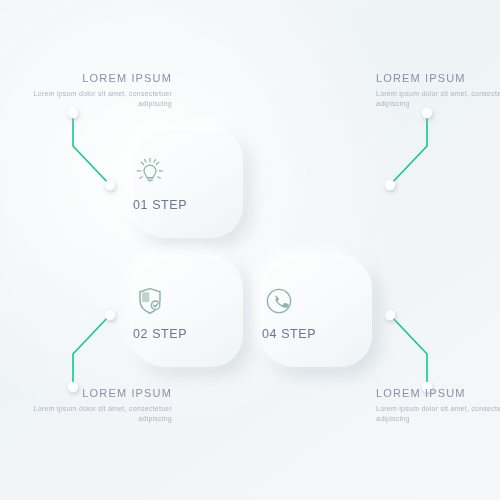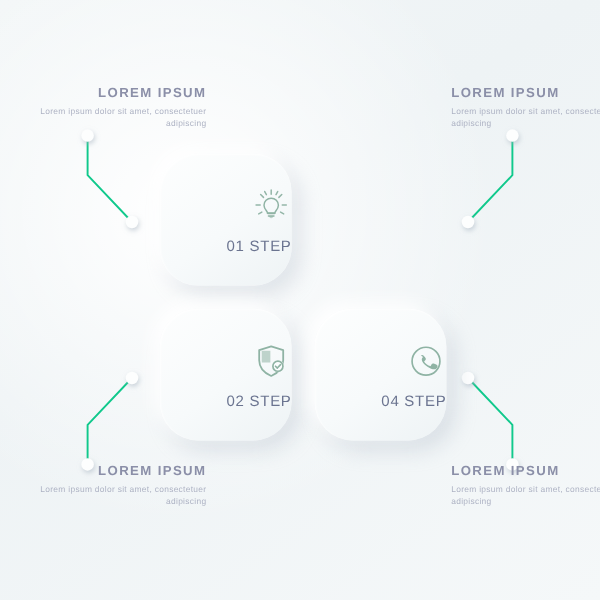--- a/index.html
+++ b/index.html
@@ -34,21 +34,21 @@
 
   
   .label {
     position: absolute;
     width: 150px;
   }
   .label-title {
     font-size: 11px;
     letter-spacing: 1.15px;
     color: #8b8fa8;
-    font-weight: 700;
+    font-weight: 400;
     margin: 0 0 4px 0;
     line-height: 13px;
   }
   .label-desc {
     font-size: 7px;
     letter-spacing: 0.25px;
     color: #aeb3c4;
     line-height: 9.5px;
     margin: 0;
   }
@@ -63,21 +63,21 @@
     width: 110px;
     height: 110px;
     border-radius: 32px;
     background: linear-gradient(145deg, #fdfefe 0%, #f7fafb 55%, #eef3f5 100%);
     box-shadow:
       -6px -6px 14px rgba(255,255,255,0.95),
       7px 8px 18px rgba(163,177,190,0.33),
       1px 1px 2px rgba(255,255,255,0.9) inset;
     display: flex;
     flex-direction: column;
-    align-items: flex-end;
+    align-items: flex-start;
     justify-content: center;
   }
   .card-1 { left: 133px; top: 128px; }
   .card-2 { left: 262px; top: 128px; }
   .card-3 { left: 133px; top: 257px; }
   .card-4 { left: 262px; top: 257px; }
 
   .card-icon {
     width: 34px;
     height: 34px;

